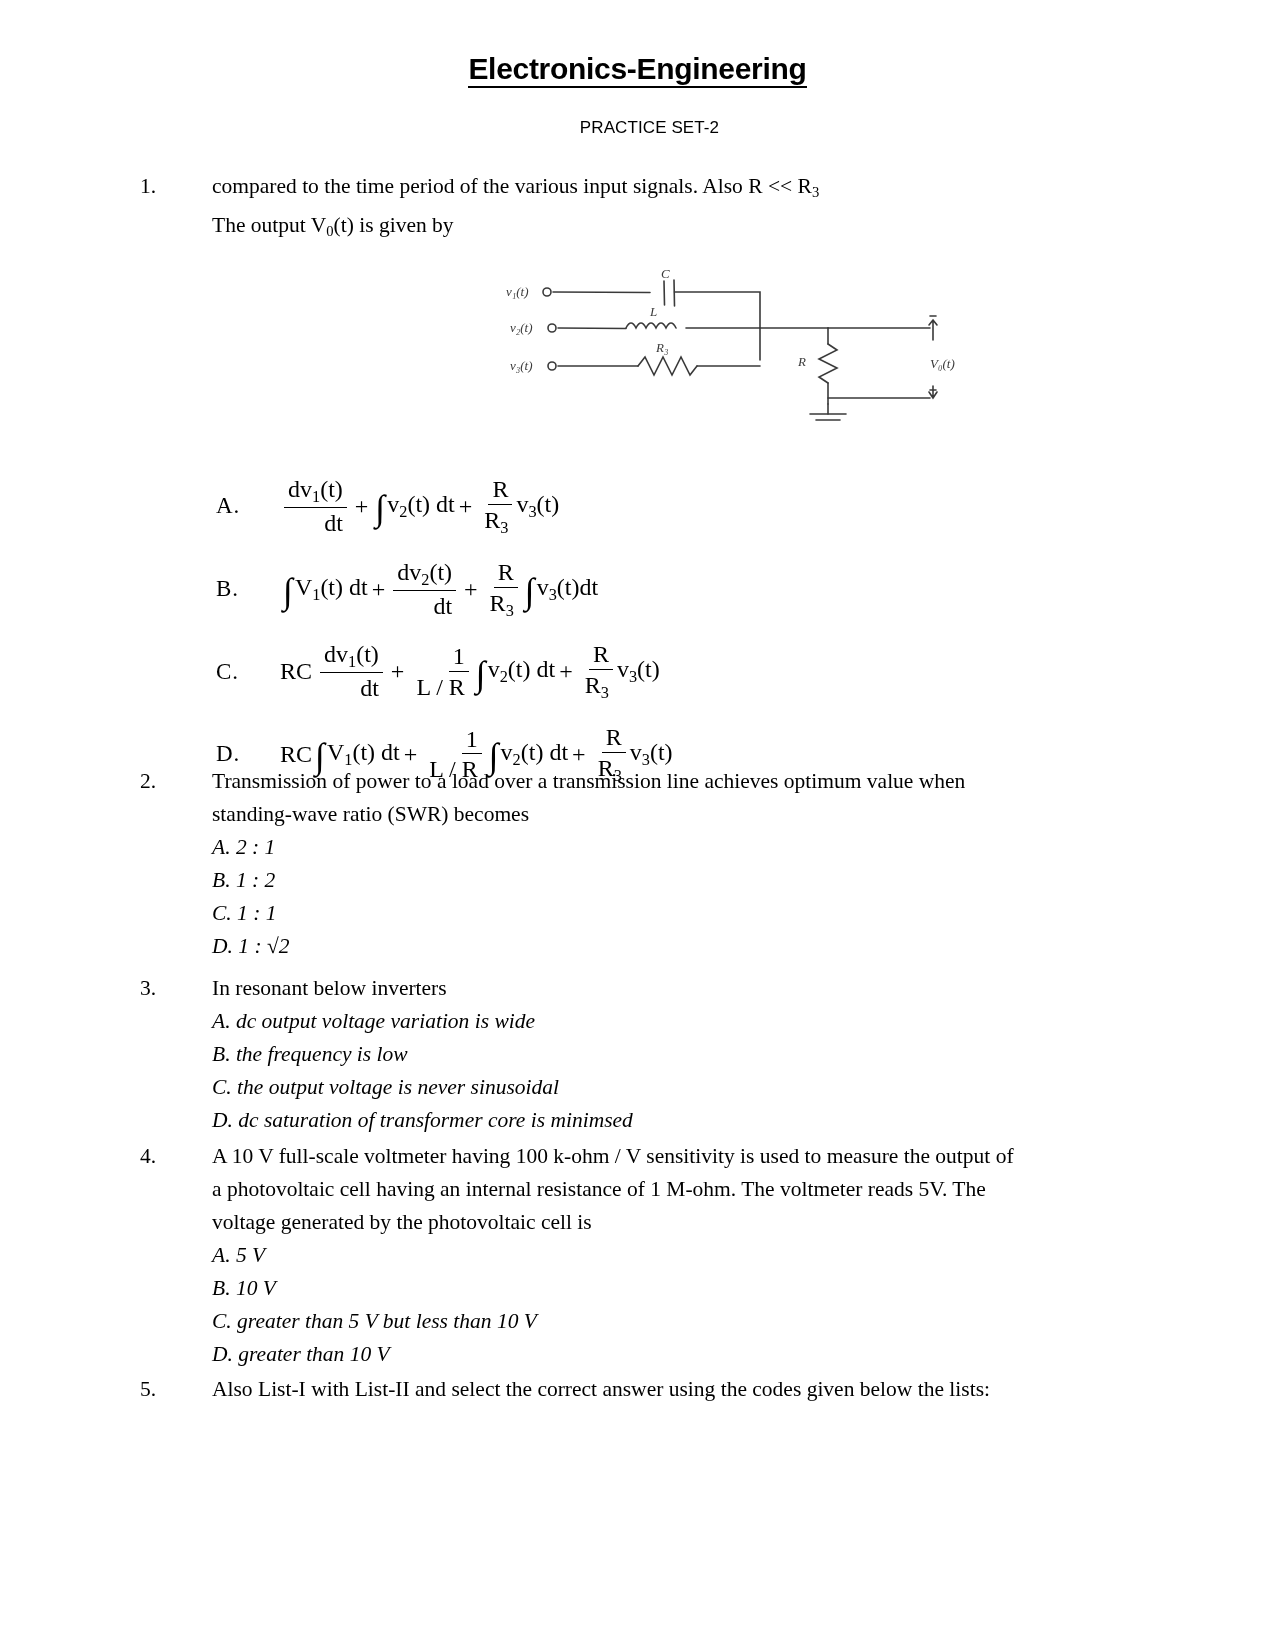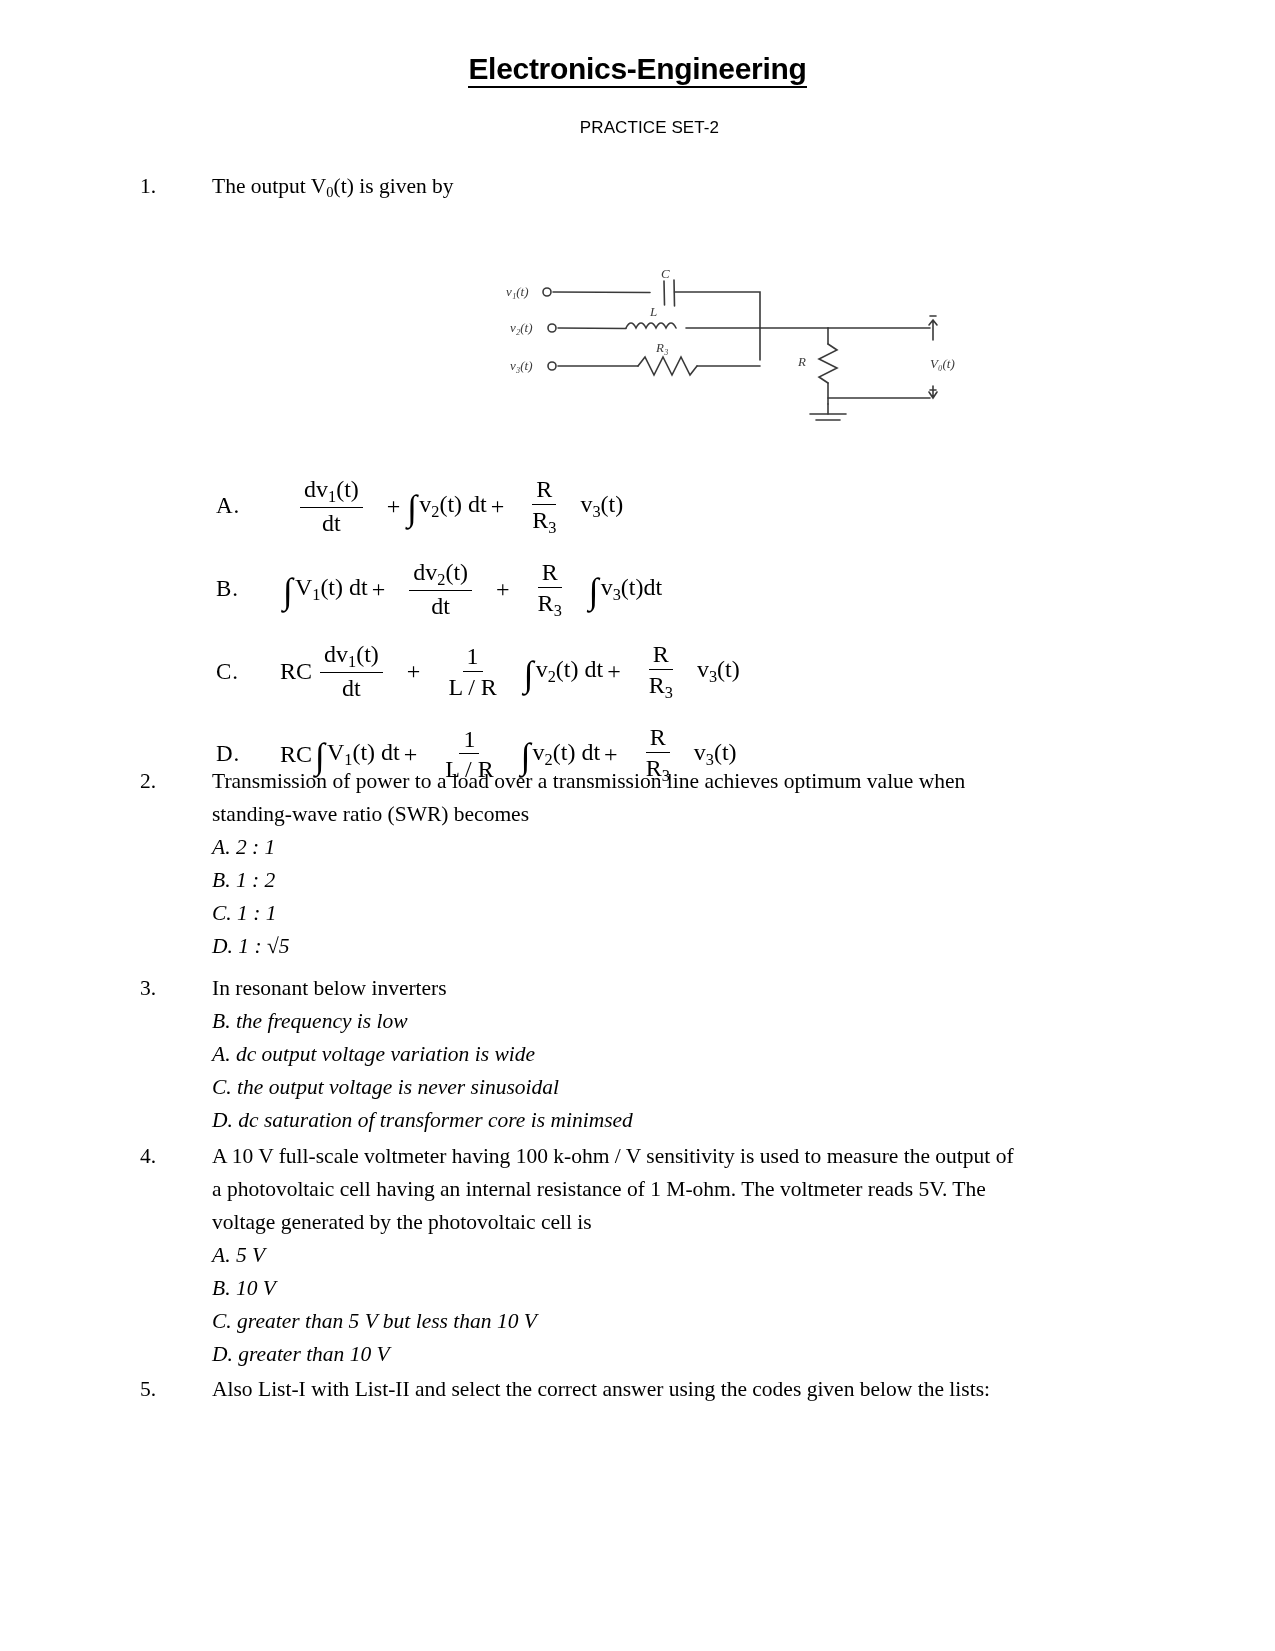--- a/index.html
+++ b/index.html
@@ -85,23 +85,23 @@
   }
   .mlabel {
     width: 64px;
     flex: 0 0 64px;
     font-size: 23px;
     letter-spacing: 1px;
   }
   .frac {
     display: inline-flex;
     flex-direction: column;
-    align-items: center;
+    align-items: flex-end;
     vertical-align: middle;
-    margin: 0 20px;
+    margin: 0 4px;
     line-height: 1.12;
   }
   .frac .num {
     padding: 0 4px 1px 4px;
     border-bottom: 1.4px solid #000;
   }
   .frac .den { padding: 2px 4px 0 4px; }
   .intsym {
     font-size: 36px;
     line-height: 0.62;
@@ -129,20 +129,23 @@
 
   <div class="doc-title">
     <span>Electronics-Engineering</span>
   </div>
   <div class="doc-subtitle">PRACTICE SET-2</div>
 
   <div class="qblock" style="top:170px;">
     <div class="qrow">
       <div class="qnum">1.</div>
       <div class="qbody">
+        <div>
+          <span>compared to the time period of the various input signals. Also R </span><span>&lt;&lt;</span><span> R</span><sub>3</sub>
+        </div>
         <div>
           <span>The output V</span><sub>0</sub><span>(t) is given by</span>
         </div>
       </div>
     </div>
   </div>
 
   <div class="figure">
     <svg width="470" height="165" viewBox="0 0 470 165">
       <g fill="none" stroke="#3a3a3a" stroke-width="1.6" stroke-linecap="round">
@@ -277,32 +280,32 @@
     <div class="qrow">
       <div class="qnum">2.</div>
       <div class="qbody">
         <div>Transmission of power to a load over a transmission line achieves optimum value when</div>
         <div>standing-wave ratio (SWR) becomes</div>
       </div>
     </div>
     <div class="opt">A. 2 : 1</div>
     <div class="opt">B. 1 : 2</div>
     <div class="opt">C. 1 : 1</div>
-    <div class="opt">D. 1 : √5</div>
+    <div class="opt">D. 1 : √2</div>
   </div>
 
   <div class="qblock" style="top:972px;">
     <div class="qrow">
       <div class="qnum">3.</div>
       <div class="qbody">
         <div>In resonant below inverters</div>
       </div>
     </div>
+    <div class="opt">A. dc output voltage variation is wide</div>
     <div class="opt">B. the frequency is low</div>
-    <div class="opt">A. dc output voltage variation is wide</div>
     <div class="opt">C. the output voltage is never sinusoidal</div>
     <div class="opt">D. dc saturation of transformer core is minimsed</div>
   </div>
 
   <div class="qblock" style="top:1140px;">
     <div class="qrow">
       <div class="qnum">4.</div>
       <div class="qbody">
         <div>A 10 V full-scale voltmeter having 100 k-ohm / V sensitivity is used to measure the output of</div>
         <div>a photovoltaic cell having an internal resistance of 1 M-ohm. The voltmeter reads 5V. The</div>

